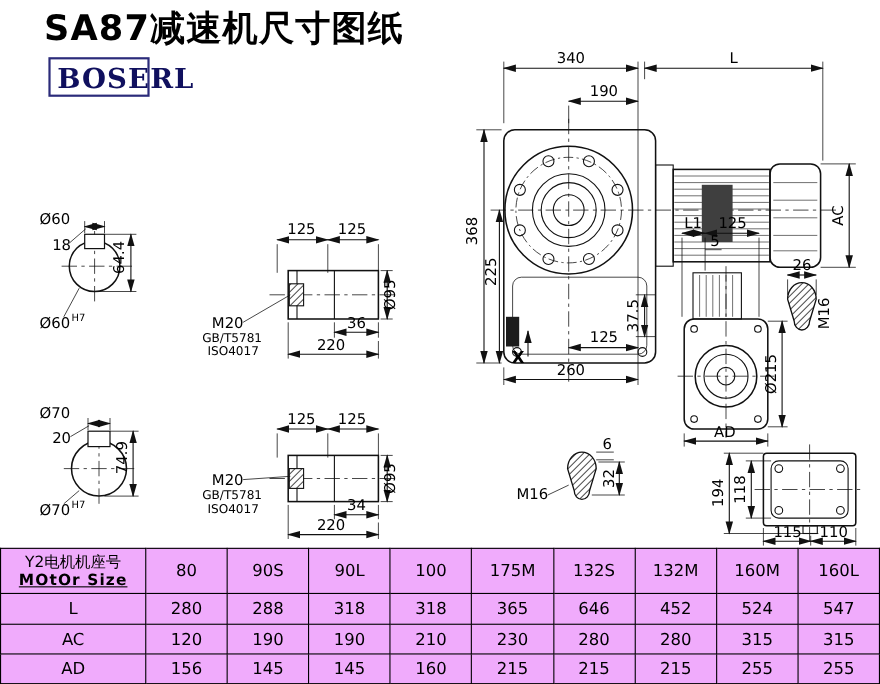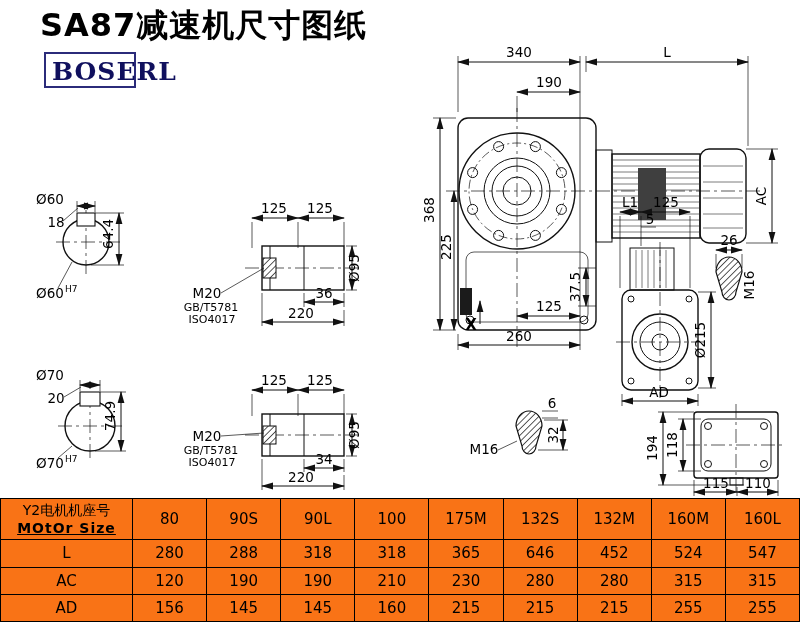--- a/index.html
+++ b/index.html
@@ -29,21 +29,21 @@
   svg text.xbold { font-weight:bold; font-size:15px; }
   .out   { fill:none; stroke:#111; stroke-width:1.4; }
   .out2  { fill:none; stroke:#111; stroke-width:1; }
   .thin  { stroke:#111; stroke-width:0.7; fill:none; }
   .fin   { stroke:#111; stroke-width:0.55; }
   .cl    { stroke:#111; stroke-width:0.7; fill:none; stroke-dasharray:14 4 3 4; }
   .dim   { stroke:#111; stroke-width:1; fill:none; marker-start:url(#arr); marker-end:url(#arr); }
   .lead  { stroke:#111; stroke-width:1; fill:none; marker-end:url(#arr); }
   table.size {
     position:absolute; left:0; top:498px; width:800px; height:124px;
-    border-collapse:collapse; table-layout:fixed; background:#f97316;
+    border-collapse:collapse; table-layout:fixed; background:#f0abfc;
   }
   table.size th, table.size td {
     border:1px solid #000; text-align:center; vertical-align:middle;
     font-size:15px; font-weight:normal; padding:0;
   }
   table.size th { height:40px; }
   table.size td { height:26px; }
   .u { text-decoration:underline;font-weight:bold; }
   .hd1 { font-size:14px; }
   .hd2 { font-size:14px; letter-spacing:1px; }

